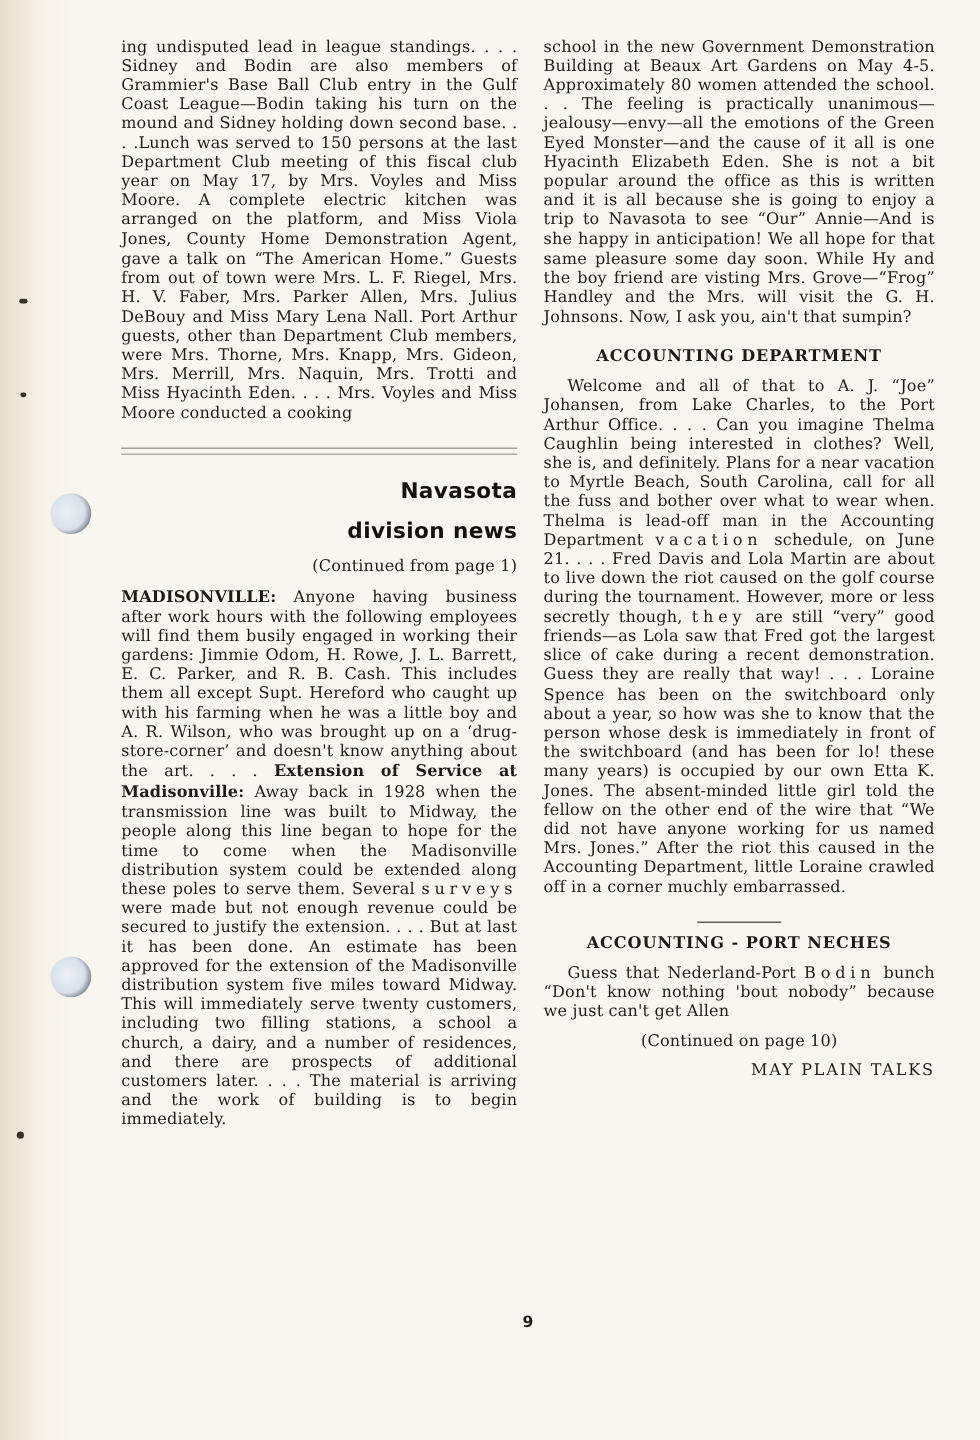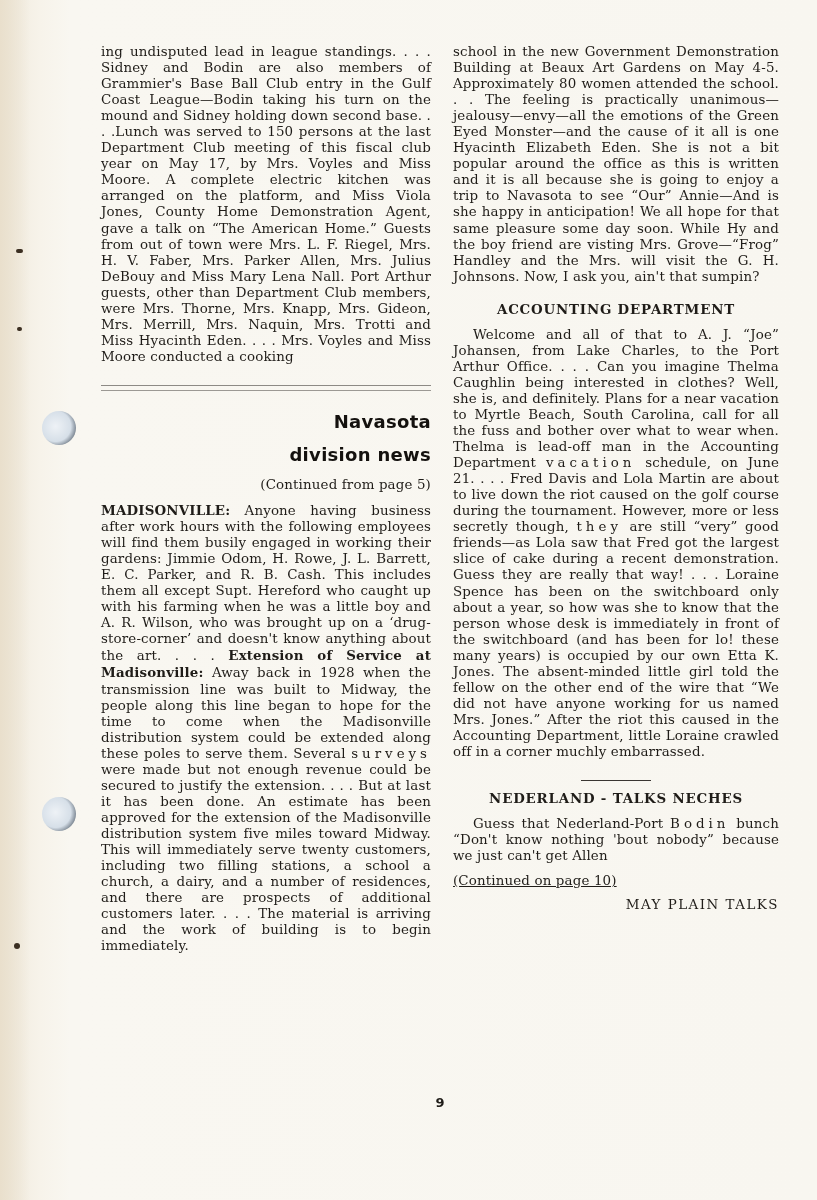--- a/index.html
+++ b/index.html
@@ -15,21 +15,21 @@
     background: linear-gradient(to right, #e9dfcc, rgba(240,232,216,0));
   }
   .hole {
     position: absolute; left: 42px; width: 34px; height: 34px; border-radius: 50%;
     background: radial-gradient(circle at 40% 45%, #eef2f6 0%, #d6dfe8 55%, #6f7a86 78%, #2b2f36 92%);
   }
   .hole.h1 { top: 411px; }
   .hole.h2 { top: 797px; }
   .speck { position: absolute; background: #3b2f22; border-radius: 3px; }
   .col {
-    position: absolute; top: 44px;
+    position: absolute; top: 32px;
     font-size: 13.4px; line-height: 16.05px;
     text-align: justify;
     letter-spacing: 0.15px;
   }
   .col.left { left: 101px; width: 330px; }
   .col.right { left: 453px; width: 326px; }
   .col p { margin: 0; }
   .col p.indent { text-indent: 20px; }
   .gap-sm { height: 7px; }
   .rule-double {
@@ -42,21 +42,21 @@
     letter-spacing: 0.3px; color: #14110e;
   }
   .continued { text-align: right; margin-top: 6px; margin-bottom: 9px; }
   .section-head {
     text-align: center; font-weight: bold; letter-spacing: 0.8px;
     font-size: 13.4px; margin: 9px 0 10px 0;
   }
   .short-rule { width: 70px; height: 0; border-top: 1.5px solid #3a3632; margin: 20px auto 0; }
   .bold { font-weight: bold; }
   .spaced { letter-spacing: 4px; }
-  .footer-cont { text-align: left; margin-top: 9px; text-decoration: underline; }
+  .footer-cont { text-align: center; margin-top: 9px; }
   .footer-title { text-align: right; margin-top: 8px; letter-spacing: 1.5px; }
   .page-num {
     position: absolute; top: 1095px; left: 430px; width: 20px; text-align: center;
     font-family: "DejaVu Sans", "Liberation Sans", sans-serif; font-weight: bold; font-size: 13px;
   }
 </style>
 </head>
 <body>
 
 <div class="binder-shadow"></div>
@@ -68,33 +68,33 @@
 
 <div class="col left">
   <p>ing undisputed lead in league standings. . . . Sidney and Bodin are also members of Grammier's Base Ball Club entry in the Gulf Coast League—Bodin taking his turn on the mound and Sidney holding down second base. . . .Lunch was served to 150 persons at the last Department Club meeting of this fiscal club year on May 17, by Mrs. Voyles and Miss Moore. A complete electric kitchen was arranged on the platform, and Miss Viola Jones, County Home Demonstration Agent, gave a talk on “The American Home.” Guests from out of town were Mrs. L. F. Riegel, Mrs. H. V. Faber, Mrs. Parker Allen, Mrs. Julius DeBouy and Miss Mary Lena Nall. Port Arthur guests, other than Department Club members, were Mrs. Thorne, Mrs. Knapp, Mrs. Gideon, Mrs. Merrill, Mrs. Naquin, Mrs. Trotti and Miss Hyacinth Eden. . . . Mrs. Voyles and Miss Moore conducted a cooking</p>
 
   <div class="rule-double"></div>
 
   <div class="masthead">
     <div>Navasota</div>
     <div>division news</div>
   </div>
-  <div class="continued">(Continued from page 5)</div>
+  <div class="continued">(Continued from page 1)</div>
 
   <p><span class="bold">MADISONVILLE:</span><span> Anyone having business after work hours with the following employees will find them busily engaged in working their gardens: Jimmie Odom, H. Rowe, J. L. Barrett, E. C. Parker, and R. B. Cash. This includes them all except Supt. Hereford who caught up with his farming when he was a little boy and A. R. Wilson, who was brought up on a ‘drug-store-corner’ and doesn't know anything about the art. . . . </span><span class="bold">Extension of Service at Madisonville:</span><span> Away back in 1928 when the transmission line was built to Midway, the people along this line began to hope for the time to come when the Madisonville distribution system could be extended along these poles to serve them. Several </span><span class="spaced">surveys</span><span> were made but not enough revenue could be secured to justify the extension. . . . But at last it has been done. An estimate has been approved for the extension of the Madisonville distribution system five miles toward Midway. This will immediately serve twenty customers, including two filling stations, a school  a church, a dairy, and a number of residences, and there are prospects of additional customers later. . . . The material is arriving and the work of building is to begin immediately.</span></p>
 </div>
 
 <div class="col right">
   <p>school in the new Government Demonstration Building at Beaux Art Gardens on May 4-5. Approximately 80 women attended the school. . . The feeling is practically unanimous—jealousy—envy—all the emotions of the Green Eyed Monster—and the cause of it all is one Hyacinth Elizabeth Eden. She is not a bit popular around the office as this is written and it is all because she is going to enjoy a trip to Navasota to see “Our” Annie—And is she happy in anticipation! We all hope for that same pleasure some day soon. While Hy and the boy friend are visting Mrs. Grove—“Frog” Handley and the Mrs. will visit the G. H. Johnsons. Now, I ask you, ain't that sumpin?</p>
   <div class="gap-sm"></div>
 
   <div class="section-head">ACCOUNTING DEPARTMENT</div>
   <p class="indent"><span>Welcome and all of that to A. J. “Joe” Johansen, from Lake Charles, to the Port Arthur Office. . . . Can you imagine Thelma Caughlin being interested in clothes? Well, she is, and definitely.  Plans for a near vacation to Myrtle Beach, South Carolina, call for all the fuss and bother over what to wear when. Thelma is lead-off man in the Accounting Department </span><span class="spaced">vacation</span><span> schedule, on June 21. . . . Fred Davis and Lola Martin are about to live down the riot caused on the golf course during the tournament. However, more or less secretly though, </span><span class="spaced">they</span><span> are still “very” good friends—as Lola saw that Fred got the largest slice of cake during a recent demonstration. Guess they are really that way! . . . Loraine Spence has been on the switchboard only about a year, so how was she to know that the person whose desk is immediately in front of the switchboard (and has been for lo! these many years) is occupied by our own Etta K. Jones. The absent-minded little girl told the fellow on the other end of the wire that “We did not have anyone working for us named Mrs. Jones.” After the riot this caused in the Accounting Department, little Loraine crawled off in a corner muchly embarrassed.</span></p>
 
   <div class="short-rule"></div>
-  <div class="section-head">NEDERLAND - TALKS NECHES</div>
+  <div class="section-head">ACCOUNTING - PORT NECHES</div>
   <p class="indent"><span>Guess that Nederland-Port </span><span class="spaced">Bodin</span><span> bunch “Don't know nothing 'bout nobody” because we just can't get Allen</span></p>
 
   <div class="footer-cont">(Continued on page 10)</div>
   <div class="footer-title">MAY PLAIN TALKS</div>
 </div>
 
 <div class="page-num">9</div>
 
 </body></html>

